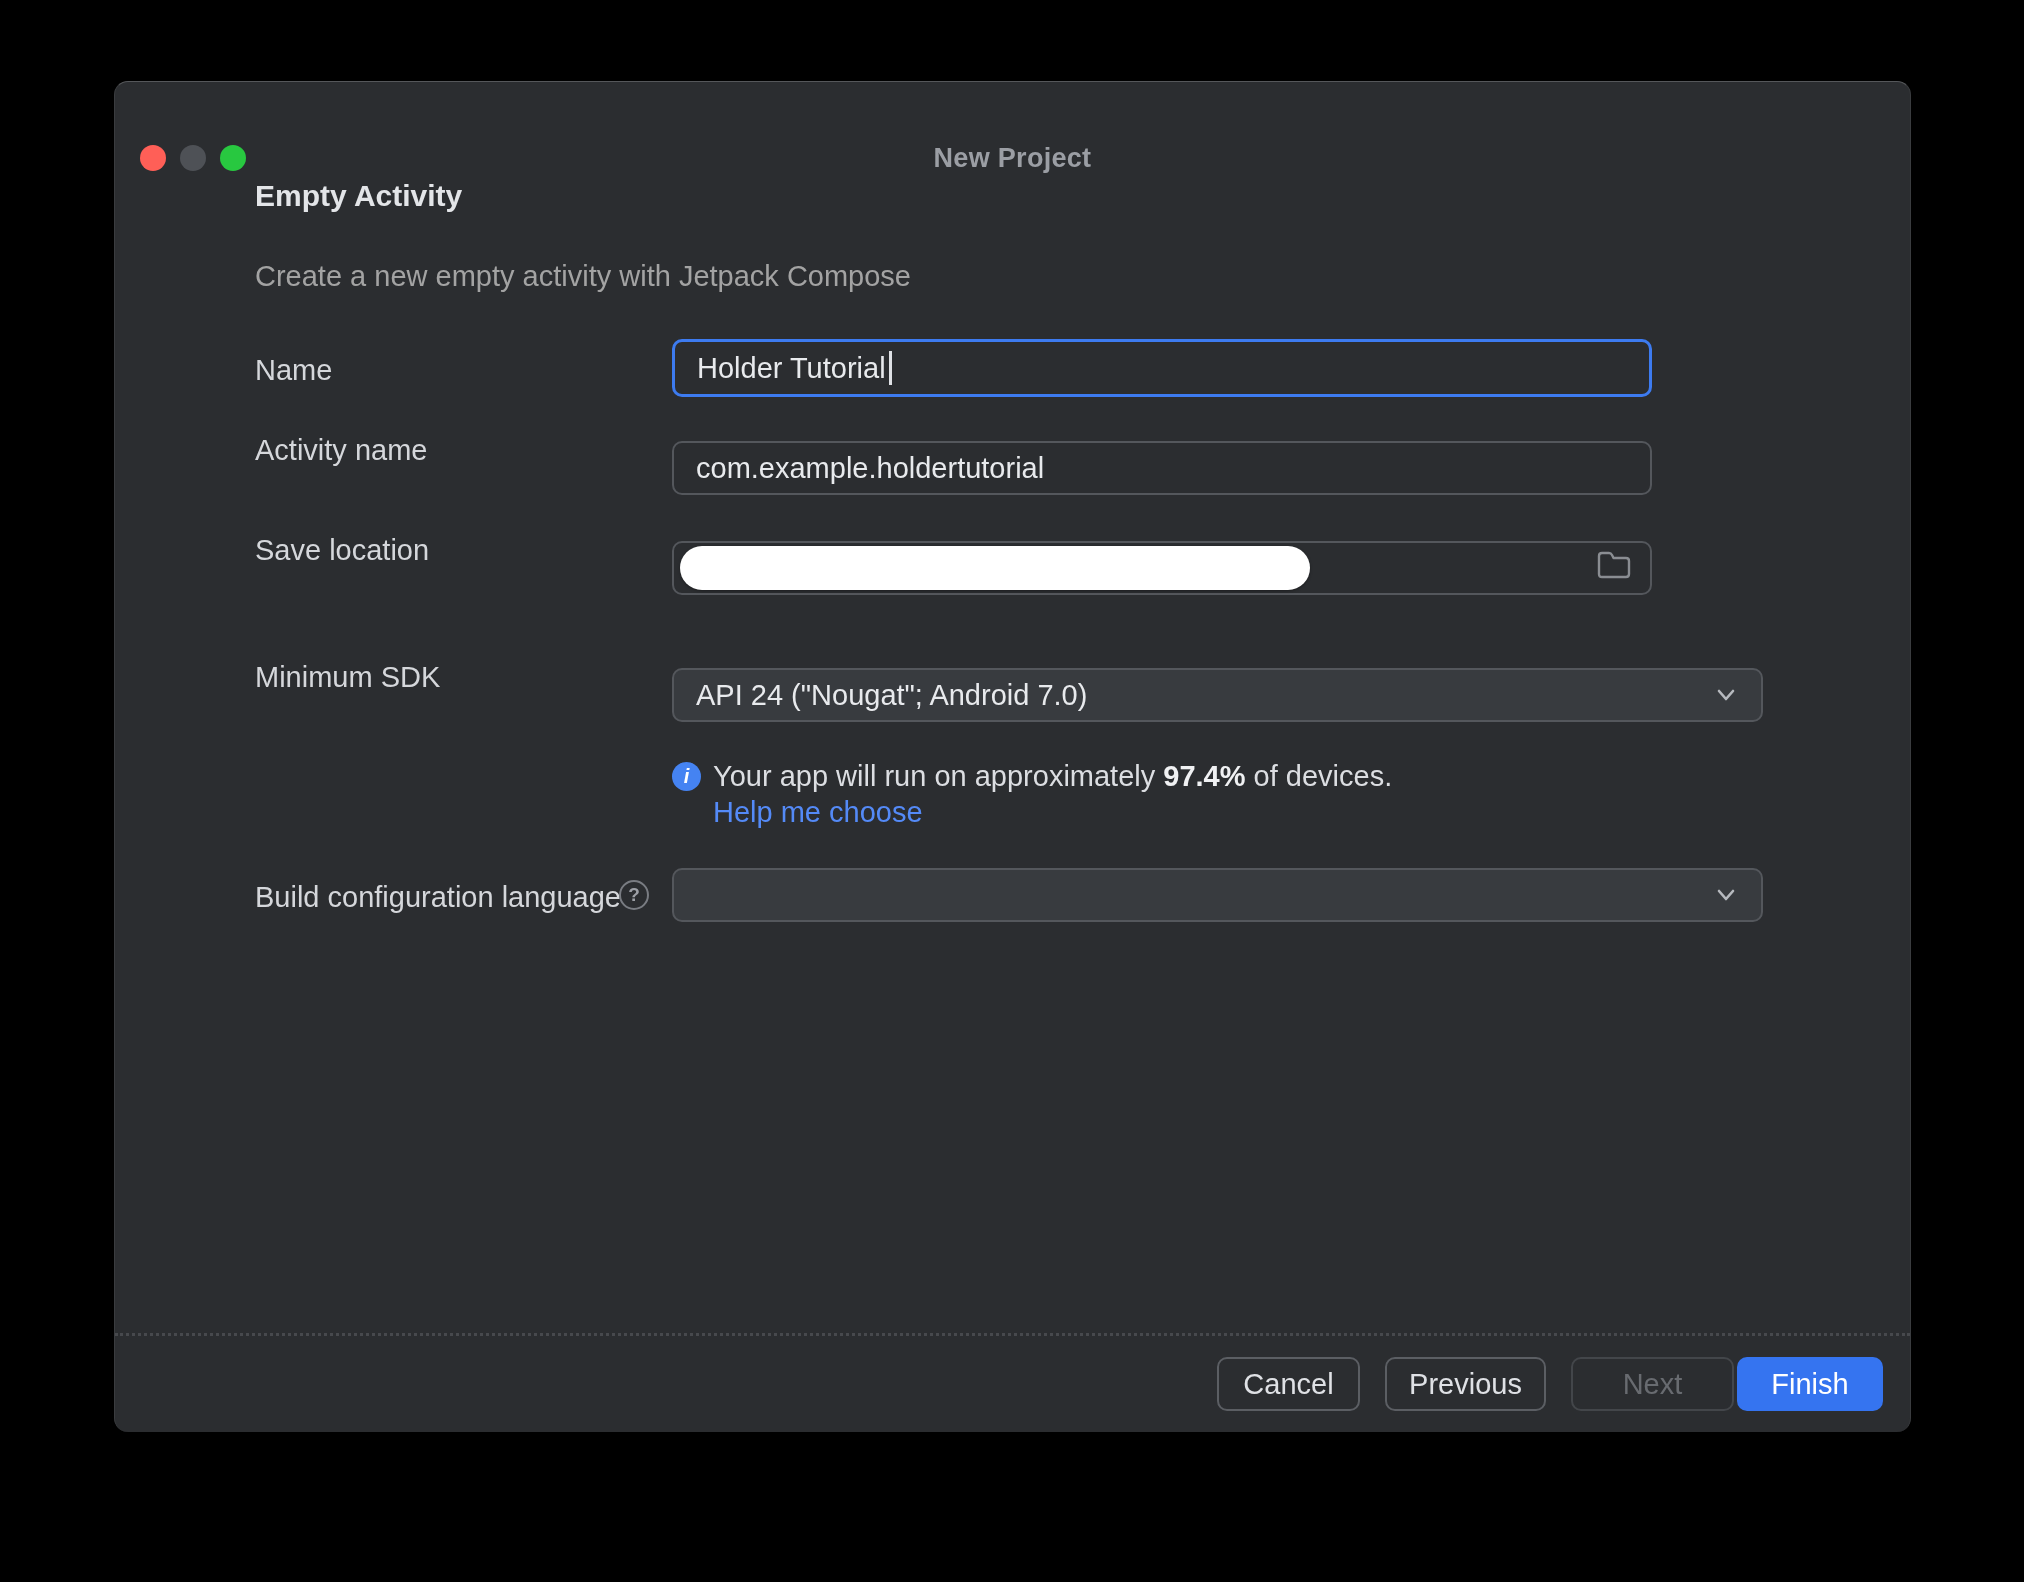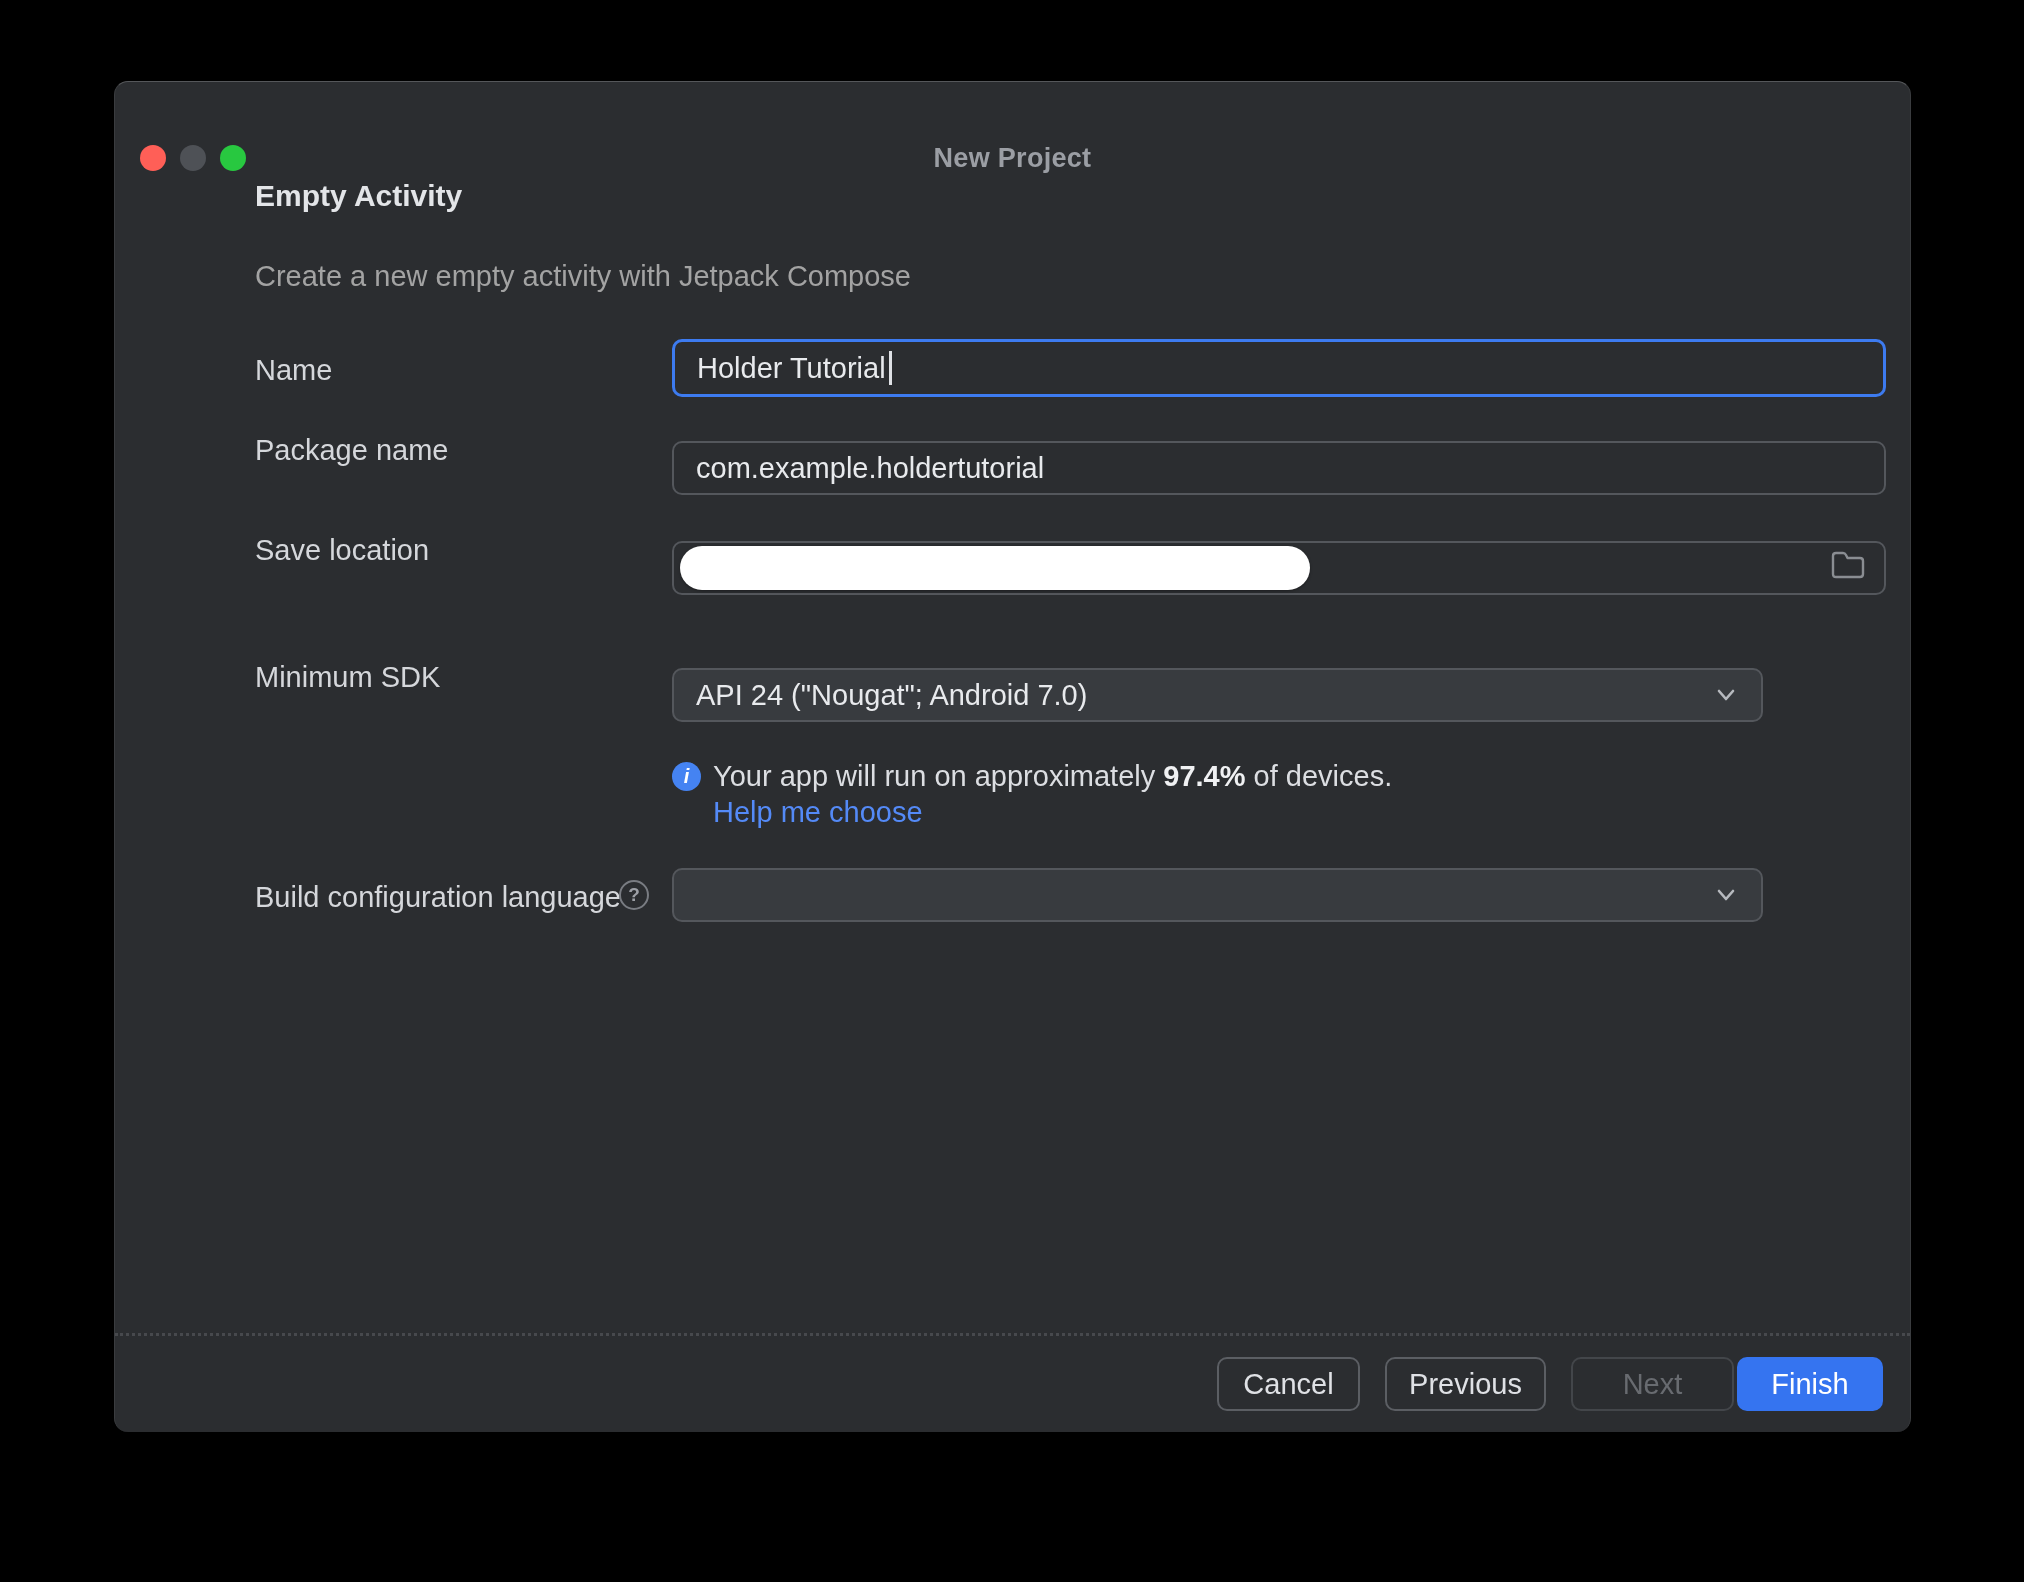--- a/index.html
+++ b/index.html
@@ -30,21 +30,21 @@
     color: #e3e5e8; font-size: 30px; font-weight: bold;
   }
   .subtitle {
     position: absolute; left: 140px; top: 178px;
     color: #a3a3a3; font-size: 29px; font-weight: 400;
   }
 
   .row-label { position: absolute; left: 140px; color: #d5d7db; font-size: 29px; }
 
   .field {
-    position: absolute; left: 557px; width: 1214px; height: 54px;
+    position: absolute; left: 557px; width: 980px; height: 54px;
     border: 2px solid #54575c; border-radius: 10px;
     display: flex; align-items: center; padding: 12px 22px;
     color: #e8eaed; font-size: 29px; background: transparent;
   }
   .field.focused { border: 3px solid #3d7bf0; height: 58px; }
   .caret {
     display: inline-block; width: 3px; height: 34px; background: #dfe1e5;
     margin-left: 3px; vertical-align: -6px;
   }
 
@@ -119,21 +119,21 @@
 
   <div class="heading">Empty Activity</div>
   <div class="subtitle">Create a new empty activity with Jetpack Compose</div>
 
   <div class="row-label" style="top:272px">Name</div>
   <div class="field focused" style="top:257px">
     <span>Holder Tutorial</span>
       <span class="caret"></span>
   </div>
 
-  <div class="row-label" style="top:352px">Package name</div>
+  <div class="row-label" style="top:352px">Activity name</div>
   <div class="field" style="top:359px">
     <span>com.example.holdertutorial</span>
   </div>
 
   <div class="row-label" style="top:452px">Save location</div>
   <div class="field" style="top:459px">
     <div class="redact-pill"></div>
     <div class="folder-btn">
       <span>
         <svg width="34" height="30" viewBox="0 0 34 30">

